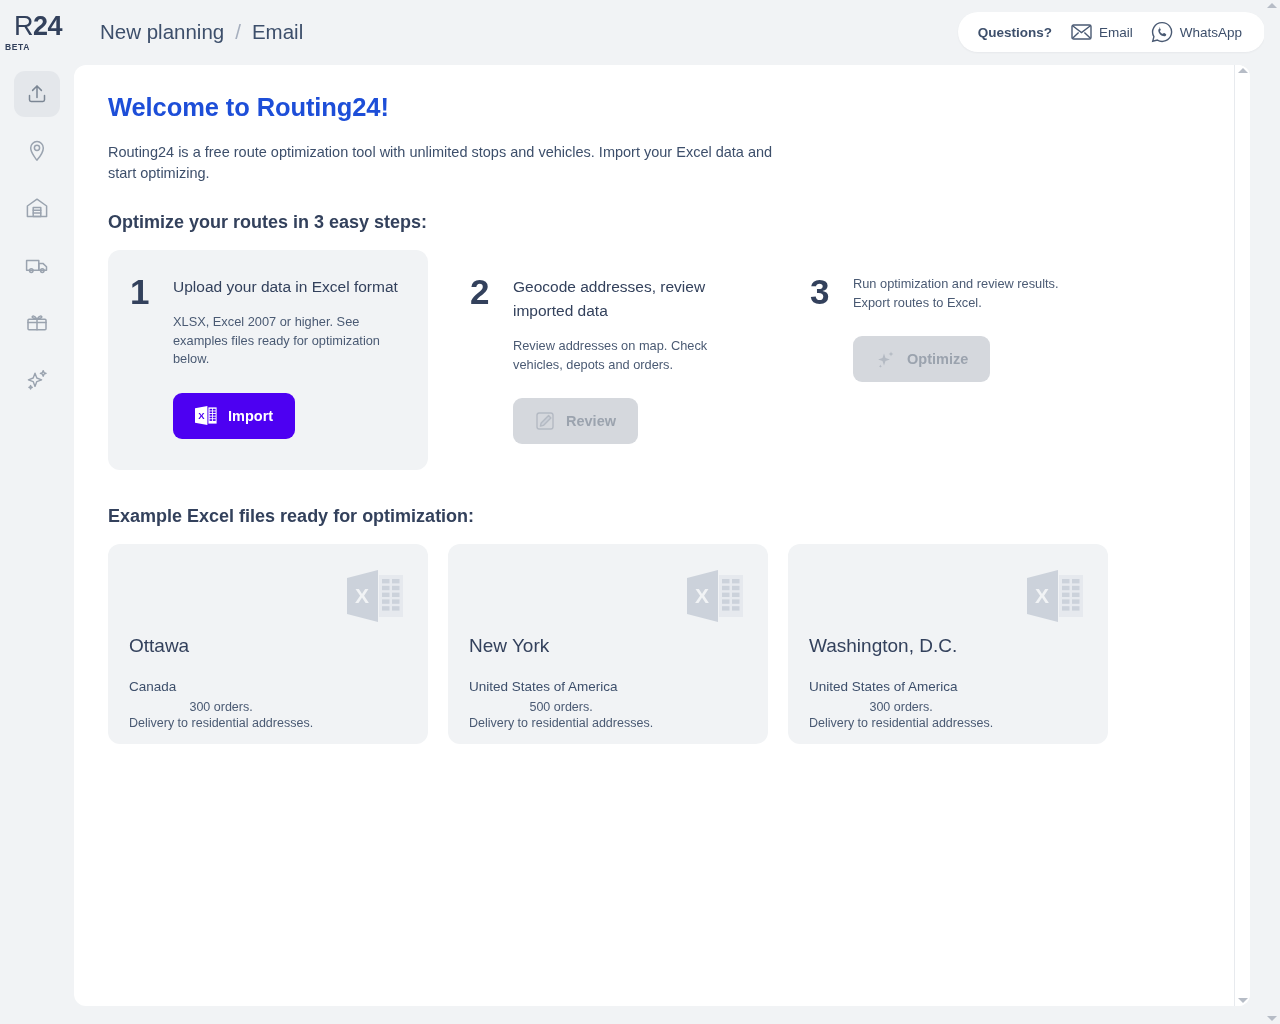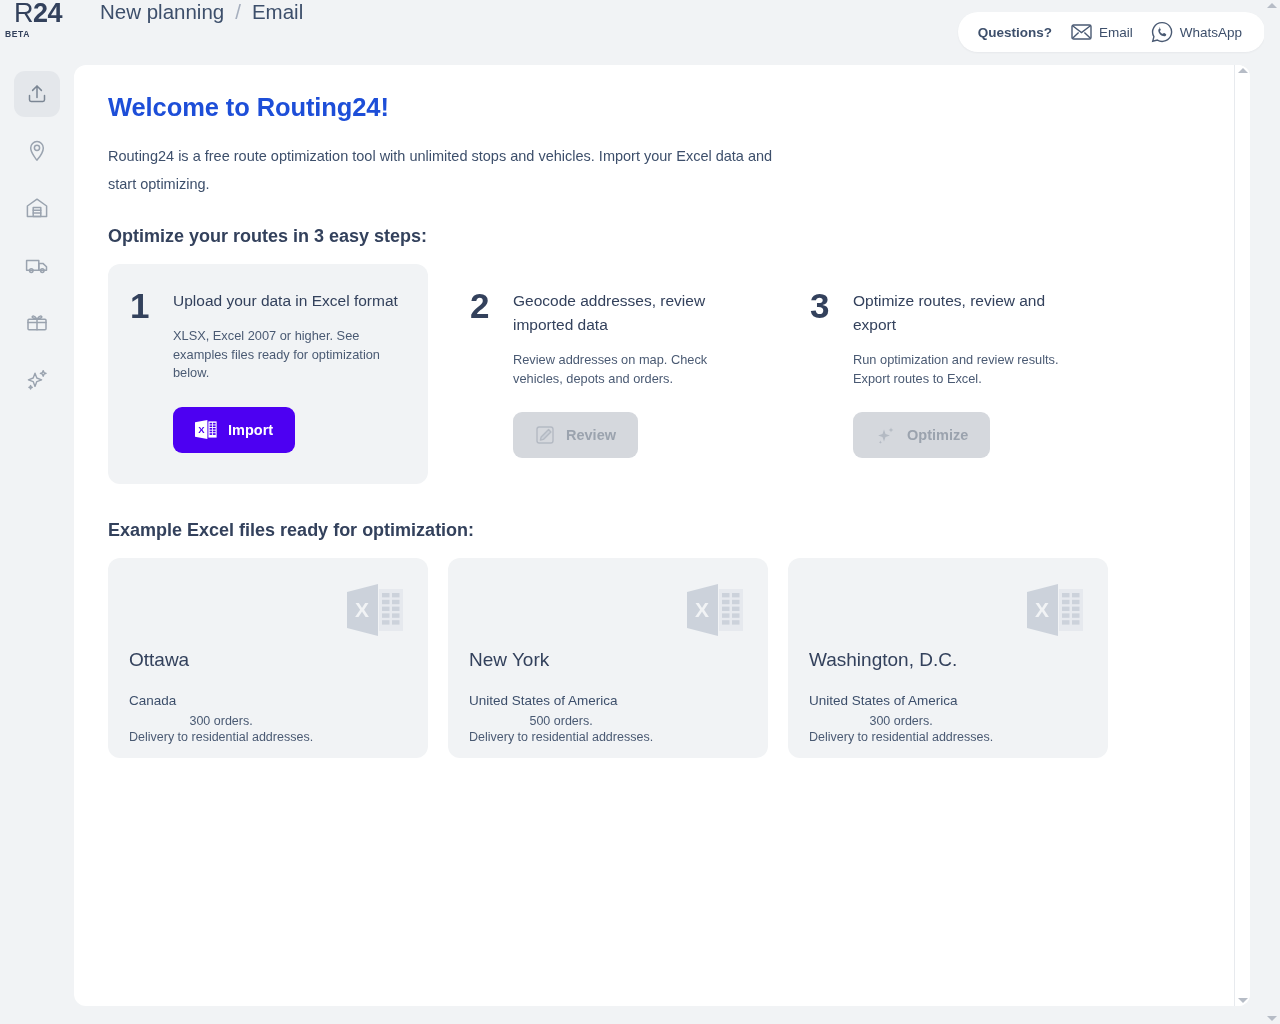--- a/index.html
+++ b/index.html
@@ -17,21 +17,21 @@
     -webkit-font-smoothing: antialiased;
   }
 
   
   #topbar {
     position: absolute;
     top: 0; left: 0;
     width: 1280px;
     height: 64px;
     display: flex;
-    align-items: flex-start;
+    align-items: center;
     background: #f1f3f5;
   }
 
   #logo {
     width: 74px;
     display: flex;
     flex-direction: column;
     align-items: center;
     justify-content: center;
     line-height: 1;
@@ -140,21 +140,21 @@
 
   h1#welcome {
     font-size: 25.5px;
     font-weight: 700;
     color: #1d4ed8;
     letter-spacing: -0.1px;
     margin-bottom: 20px;
   }
   p#intro {
     font-size: 14.5px;
-    line-height: 28px;
+    line-height: 21px;
     color: #3d4f6b;
     max-width: 665px;
     margin-bottom: 28px;
   }
   h2.section-title {
     font-size: 18px;
     font-weight: 700;
     color: #33415c;
     margin-bottom: 17px;
   }
@@ -457,21 +457,20 @@
               </svg>
             </span>
             <span>Review</span>
           </button>
         </div>
       </div>
 
       <div class="step">
         <div class="step-num">3</div>
         <div class="step-body">
-          <div class="step-head">Optimize routes, review and export</div>
           <div class="step-desc">Run optimization and review results. Export routes to Excel.</div>
           <button class="btn btn-disabled">
             <span>
               <svg width="21" height="21" viewBox="0 0 21 21" fill="#b4bac3">
                 <path d="M9 4.6 10.5 9l4.4 1.5L10.5 12 9 16.4 7.5 12 3.1 10.5 7.5 9 9 4.6Z"></path>
                 <path d="M16 2.6l.65 1.75L18.4 5l-1.75.65L16 7.4l-.65-1.75L13.6 5l1.75-.65L16 2.6Z"></path>
                 <path d="M5.4 15.6l.45 1.15 1.15.45-1.15.45-.45 1.15-.45-1.15-1.15-.45 1.15-.45.45-1.15Z"></path>
               </svg>
             </span>
             <span>Optimize</span>

